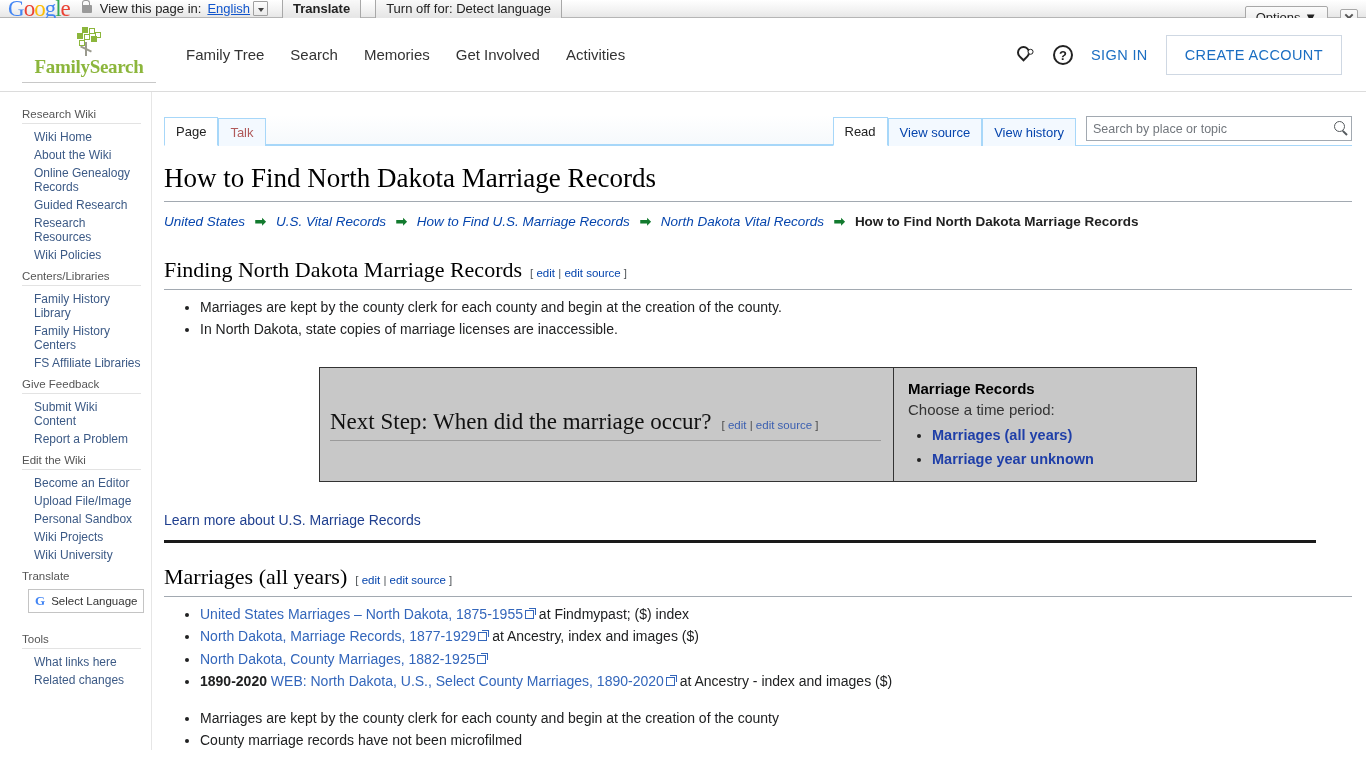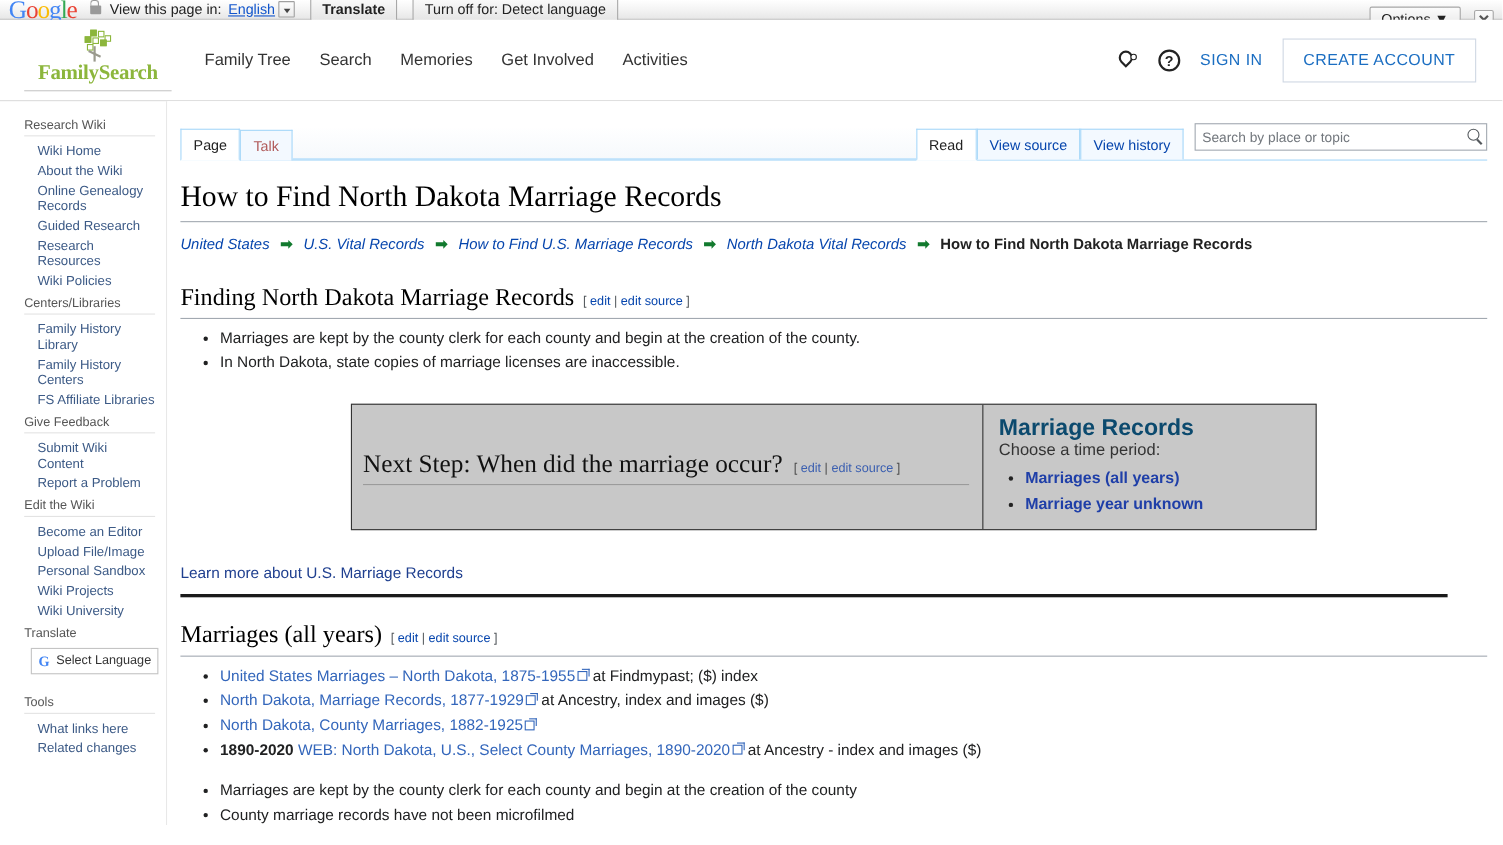--- a/index.html
+++ b/index.html
@@ -77,21 +77,21 @@
   
   #content{flex:1;background:#fff;padding:0;position:relative;overflow:hidden;}
   #tabsrow{display:flex;align-items:flex-end;height:40px;border-bottom:1px solid #a7d7f9;margin:14px 14px 0 12px;position:relative;}
   .tabfill{flex:1;background:linear-gradient(to bottom,#fff,#f6f9fc);border-bottom:1px solid #a7d7f9;height:30px;}
   .ntab{
     font-size:13px;padding:6px 11px 5px;border:1px solid #a7d7f9;border-bottom:none;background:#f3f9ff;color:#0645ad;
     cursor:pointer;line-height:16px;position:relative;top:1px;
   }
   .ntab.sel{background:#fff;color:#222;border-bottom:1px solid #fff;}
   .ntab.newpage{color:#b05a5a;}
-  #rtabs{display:flex;align-items:flex-start;margin-left:auto;}
+  #rtabs{display:flex;align-items:flex-end;margin-left:auto;}
   #searchwrap{margin-left:10px;position:relative;top:-4px;}
   #searchbox{width:266px;height:25px;border:1px solid #a2a9b1;padding:2px 24px 2px 6px;font-size:12.5px;color:#333;background:#fff;}
   #searchbox::placeholder{color:#72777d;}
   #searchicon{position:absolute;right:7px;top:5px;width:11px;height:11px;border:1.6px solid #54595d;border-radius:50%;pointer-events:none;}
   #searchicon:after{content:"";position:absolute;right:-4px;bottom:-3px;width:6px;height:1.7px;background:#54595d;transform:rotate(45deg);}
 
   #pagebody{padding:0 14px 0 12px;}
   h1#title{
     font-family:"Liberation Serif",serif;font-weight:normal;font-size:27px;color:#000;
     margin:16px 0 4px 0;padding-bottom:7px;border-bottom:1px solid #a2a9b1;line-height:1.2;
@@ -120,21 +120,21 @@
     margin:26px auto 0;width:878px;border:1px solid #333;display:flex;background:#c8c8c8;
   }
   #ns-left{flex:1;border-right:1px solid #333;padding:22px 12px 22px 10px;display:flex;align-items:center;position:relative;}
   #ns-left h3{
     font-family:"Liberation Serif",serif;font-weight:normal;font-size:23px;color:#111;margin:0;line-height:1.25;
     border-bottom:1px solid #9b9b9b;padding-bottom:4px;width:100%;
   }
   #ns-left .el{font-family:"Liberation Sans",sans-serif;font-size:11.5px;color:#4d4d4d;margin-left:10px;white-space:nowrap;}
   #ns-left .el a{color:#3b5fb0;text-decoration:none;cursor:pointer;}
   #ns-right{width:302px;padding:10px 10px 10px 14px;}
-  #ns-right .mr-title{font-size:21px;font-weight:bold;color:#0c4a6e;line-height:21px;}
+  #ns-right .mr-title{font-size:15px;font-weight:bold;color:#000000;line-height:21px;}
   #ns-right .mr-sub{font-size:15px;color:#333;line-height:22px;}
   #ns-right ul{margin:2px 0 0 0;padding-left:24px;}
   #ns-right ul li{font-size:14.5px;font-weight:bold;line-height:24px;}
   #ns-right ul li a{color:#1f3fa8;text-decoration:none;cursor:pointer;}
 
   #learnmore{display:block;margin:30px 0 0 0;font-size:14px;font-weight:normal;color:#1f3f8f;text-decoration:none;cursor:pointer;}
   #hr-thick{border:none;border-top:3px solid #1a1a1a;margin:12px 0 0 0;width:1152px;}
   .ns-bullet-gap{height:8px;}
 </style>
 </head>

